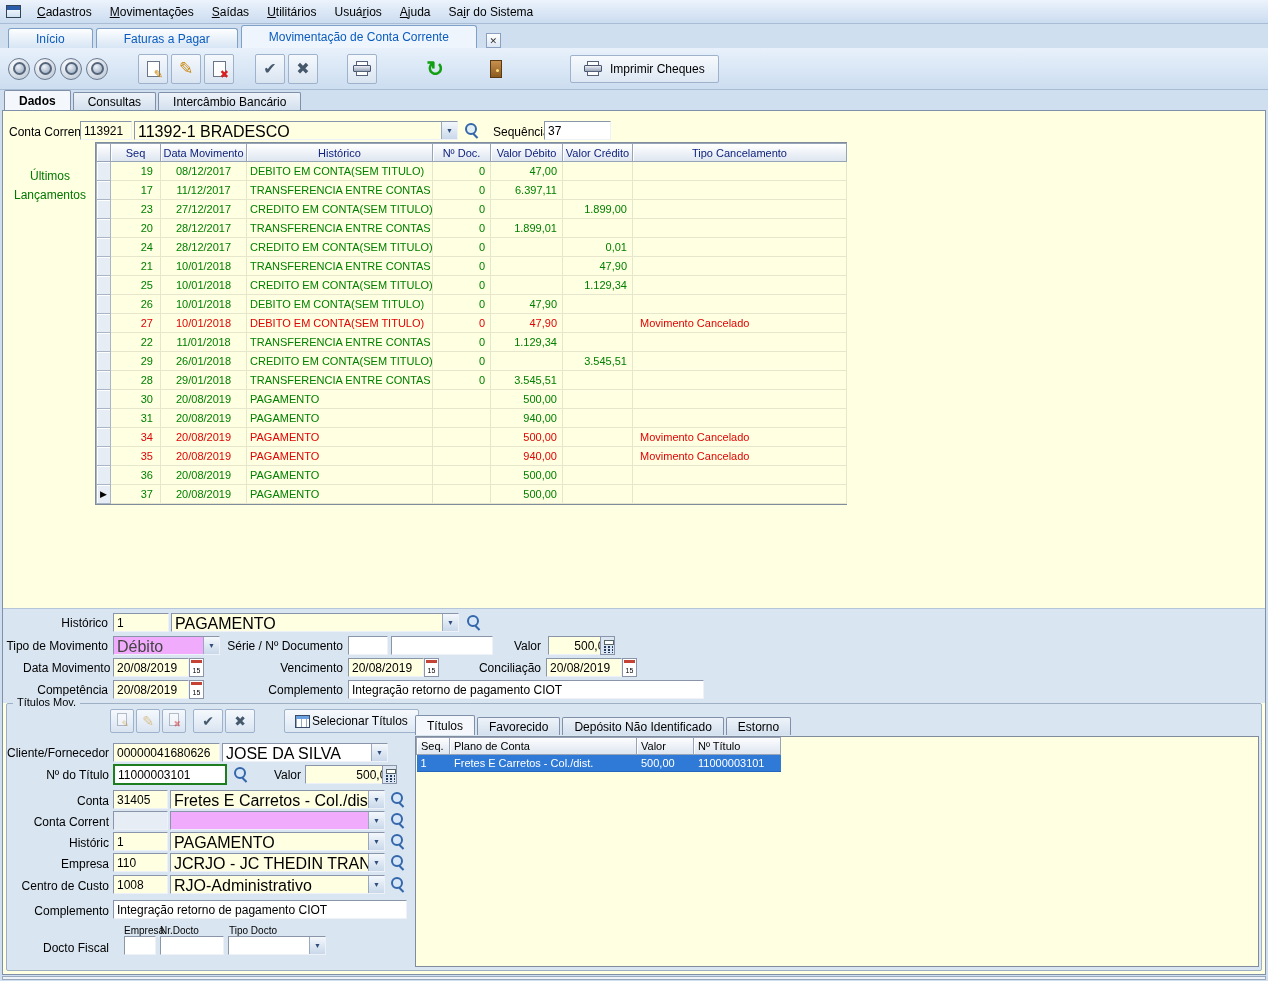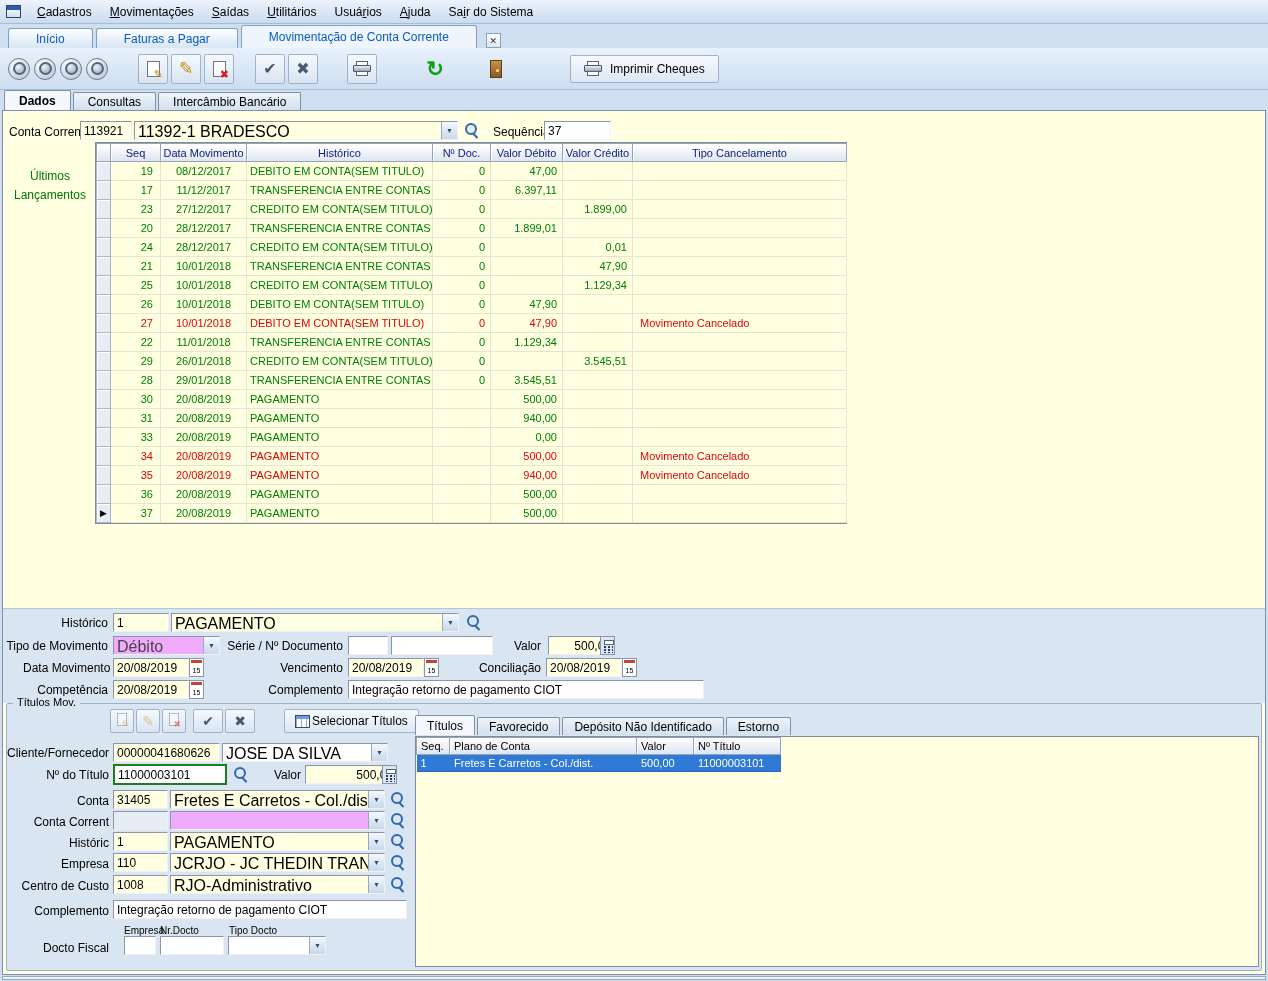--- a/index.html
+++ b/index.html
@@ -362,30 +362,20 @@
           <tr>
             <td class="gut"></td>
             <td>31</td>
             <td>20/08/2019</td>
             <td>PAGAMENTO</td>
             <td></td>
             <td>940,00</td>
             <td></td>
             <td></td>
           </tr>
-          <tr>
-            <td class="gut"></td>
-            <td>33</td>
-            <td>20/08/2019</td>
-            <td>PAGAMENTO</td>
-            <td></td>
-            <td>0,00</td>
-            <td></td>
-            <td></td>
-          </tr>
           <tr class="cancel">
             <td class="gut"></td>
             <td>34</td>
             <td>20/08/2019</td>
             <td>PAGAMENTO</td>
             <td></td>
             <td>500,00</td>
             <td></td>
             <td>Movimento Cancelado</td>
           </tr>

